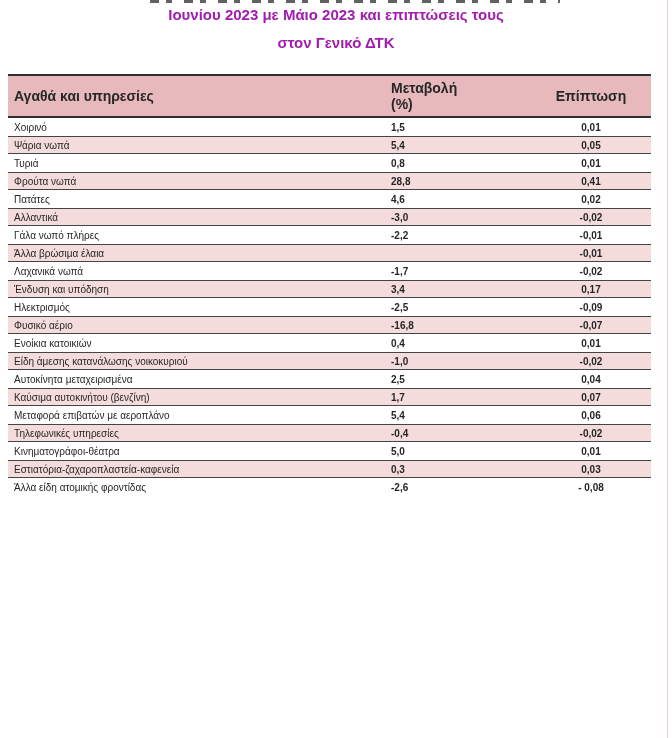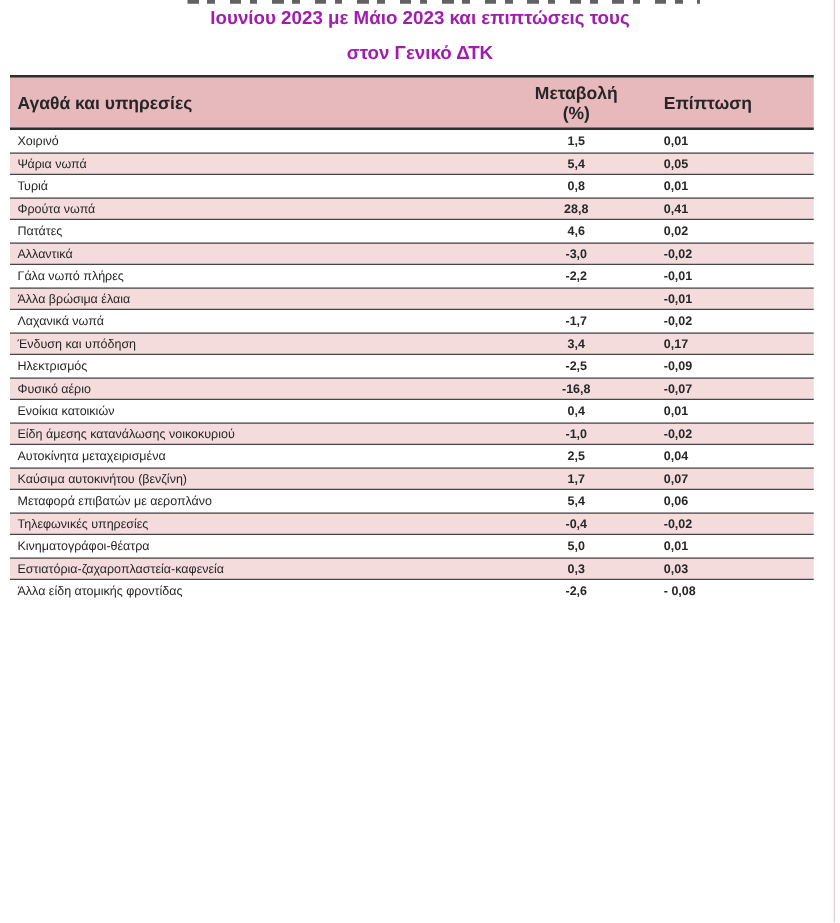--- a/index.html
+++ b/index.html
@@ -42,21 +42,21 @@
   .page-edge-line {
     position: absolute;
     top: 0; left: 667px;
     width: 1px; height: 738px;
     background: #e6cfd0;
   }
 
   .price-table {
     position: absolute;
     left: 8px;
-    top: 60px;
+    top: 74px;
     width: 643px;
   }
 
   .thead {
     display: flex;
     align-items: center;
     height: 44px;
     box-sizing: border-box;
     background: var(--header-bg, #e7b9bc);
     border-top: 2.5px solid var(--border-dark, #2e2e2e);
@@ -82,26 +82,26 @@
   .col-label {
     flex: 1 1 auto;
     padding-left: 6px;
     text-align: left;
     white-space: nowrap;
     overflow: hidden;
   }
   .col-change {
     width: 140px;
     flex: 0 0 140px;
-    text-align: center;
+    text-align: left;
   }
   .col-impact {
     width: 120px;
     flex: 0 0 120px;
-    text-align: left;
+    text-align: center;
   }
   .trow .col-change, .trow .col-impact {
     font-weight: 700;
   }
   .thead .col-change {
     line-height: 16px;
   }
 </style>
 </head>
 <body>

